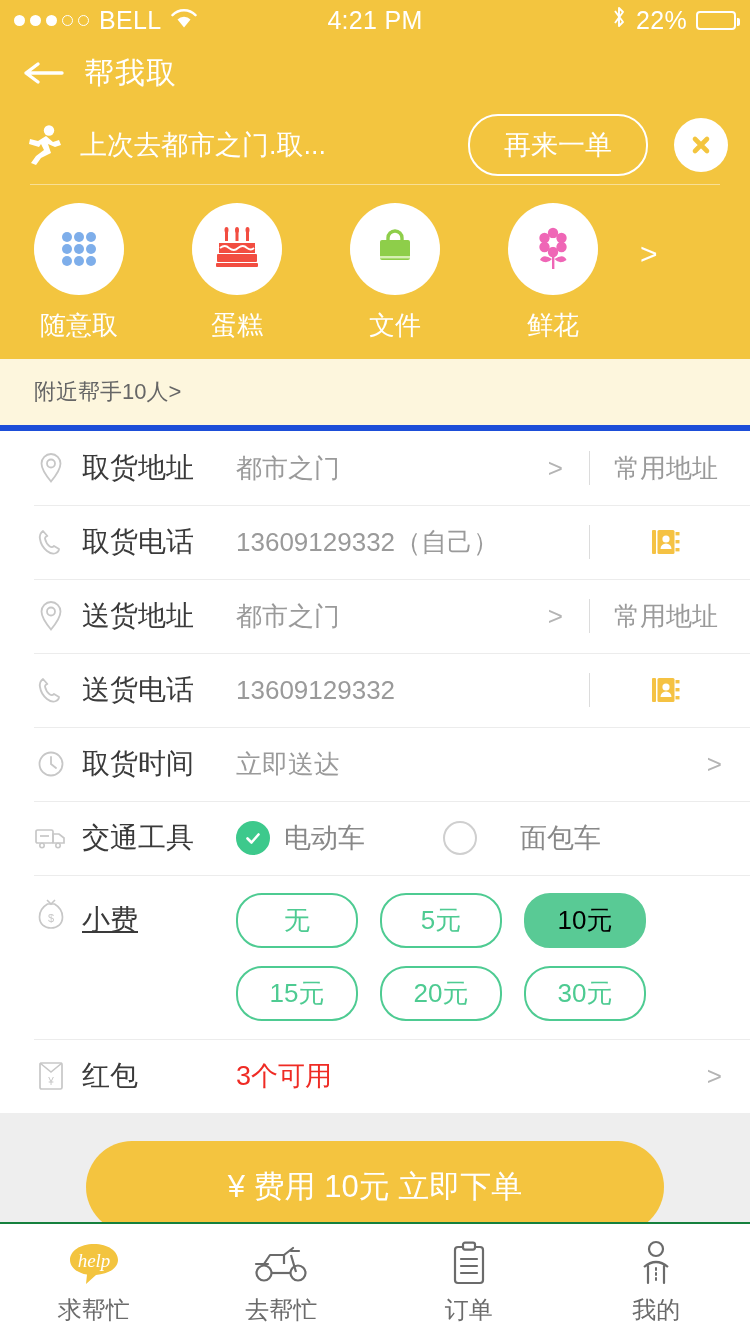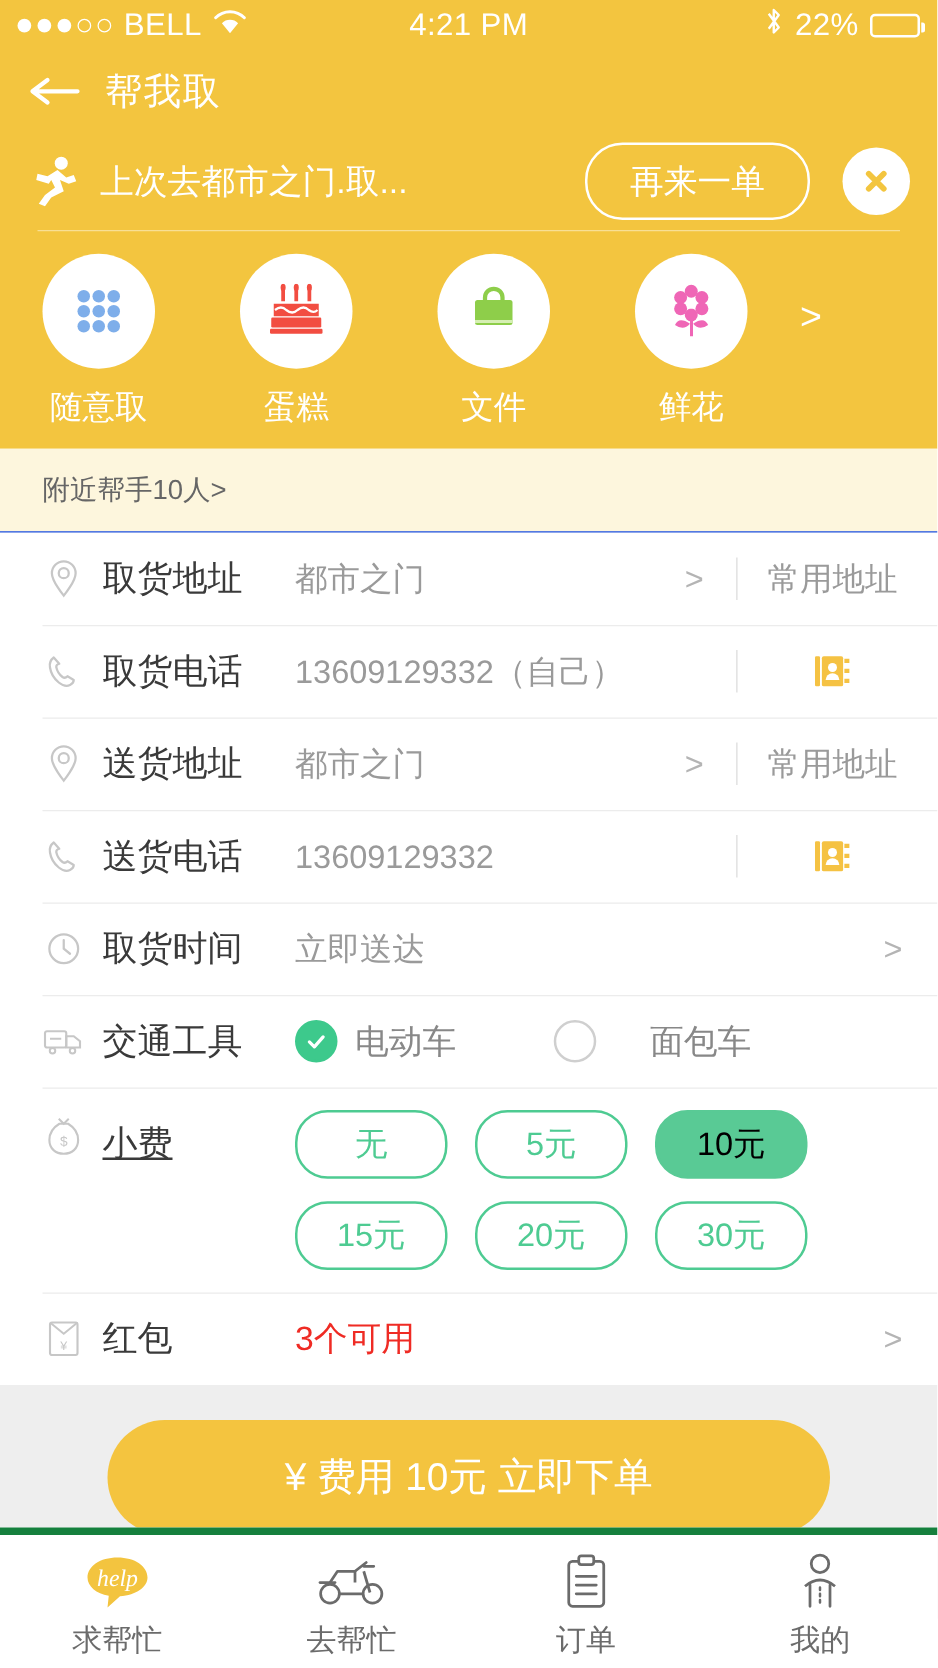--- a/index.html
+++ b/index.html
@@ -67,21 +67,21 @@
   .cat-label { color:#fff; font-size:26px; margin-top:13px; }
   .cat-more { color:#fff; font-size:30px; margin:34px 0 0 8px; cursor:pointer; font-weight:300;}
 
   
   .nearby {
     background:#fdf6dd; height:66px; display:flex; align-items:center;
     padding:0 34px; color:#666; font-size:22px; cursor:pointer;
   }
 
   
-  .list { background:#fff; border-top:1px solid #1d4ed8; }
+  .list { background:#fff; border-top:6px solid #1d4ed8; }
   .row {
     display:flex; align-items:center; min-height:74px;
     padding:0 28px 0 34px; position:relative;
   }
   .row + .row::before {
     content:""; position:absolute; left:34px; right:0; top:0; height:1px; background:#ececec;
   }
   .row-icon { width:34px; height:34px; flex:none; display:flex; align-items:center; justify-content:center; }
   .row-label { font-size:28px; color:#3a3a3a; margin-left:14px; width:132px; flex:none; }
   .row-value { font-size:26px; color:#9a9a9a; margin-left:22px; flex:1; }
@@ -120,21 +120,21 @@
   .cta-btn {
     display:block; margin:0 auto; width:578px; height:92px; border:none;
     background:#f4c43f; color:#fff; font-size:31px; border-radius:46px;
     cursor:pointer; font-family:inherit;
   }
   .cta-sub { text-align:center; color:#b8b8b8; font-size:26px; margin-top:18px; cursor:pointer;}
 
   
   .tabbar {
     position:absolute; bottom:0; left:0; width:750px; height:112px;
-    background:#fff; border-top:6px solid #15803d; display:flex;
+    background:#fff; border-top:2px solid #15803d; display:flex;
   }
   .tab { flex:1; display:flex; flex-direction:column; align-items:center; justify-content:center; cursor:pointer; padding-top:6px;}
   .tab-ico { height:52px; display:flex; align-items:center; justify-content:center; }
   .tab-label { font-size:24px; color:#6b6b6b; margin-top:4px; }
 </style>
 </head>
 <body>
 
 <div class="screen">
 

